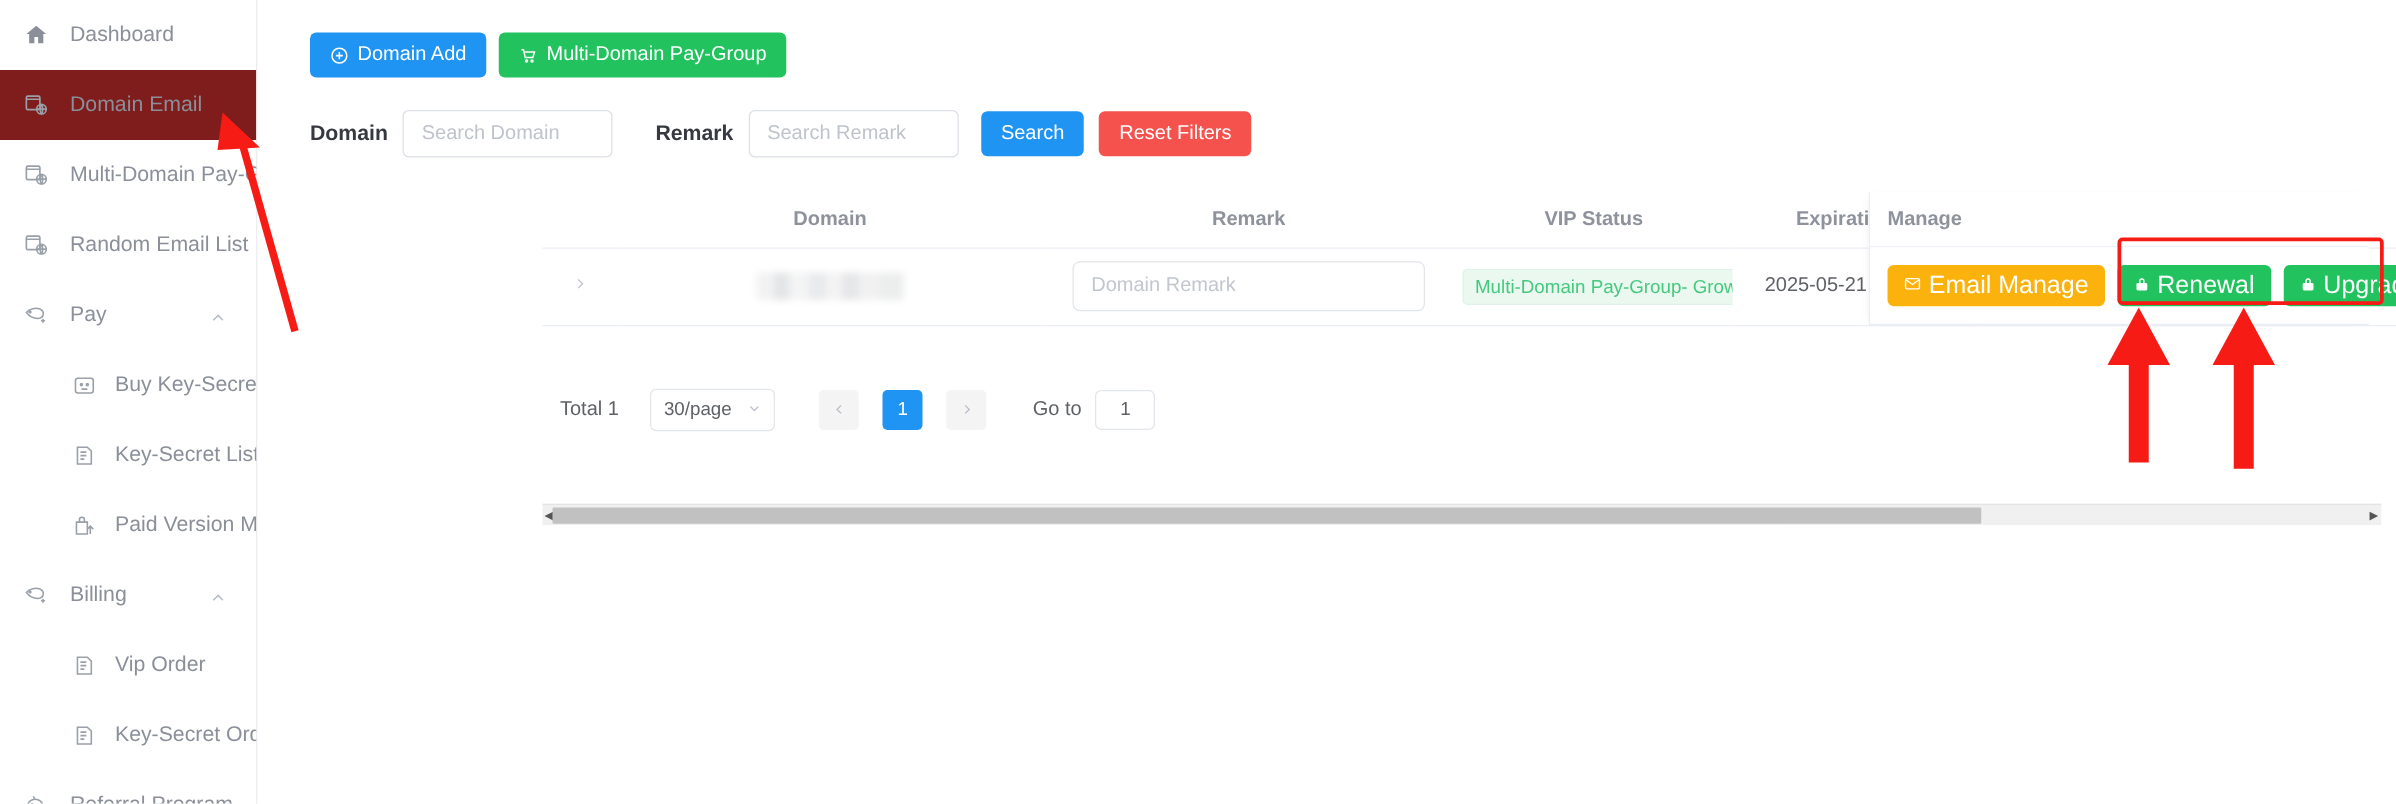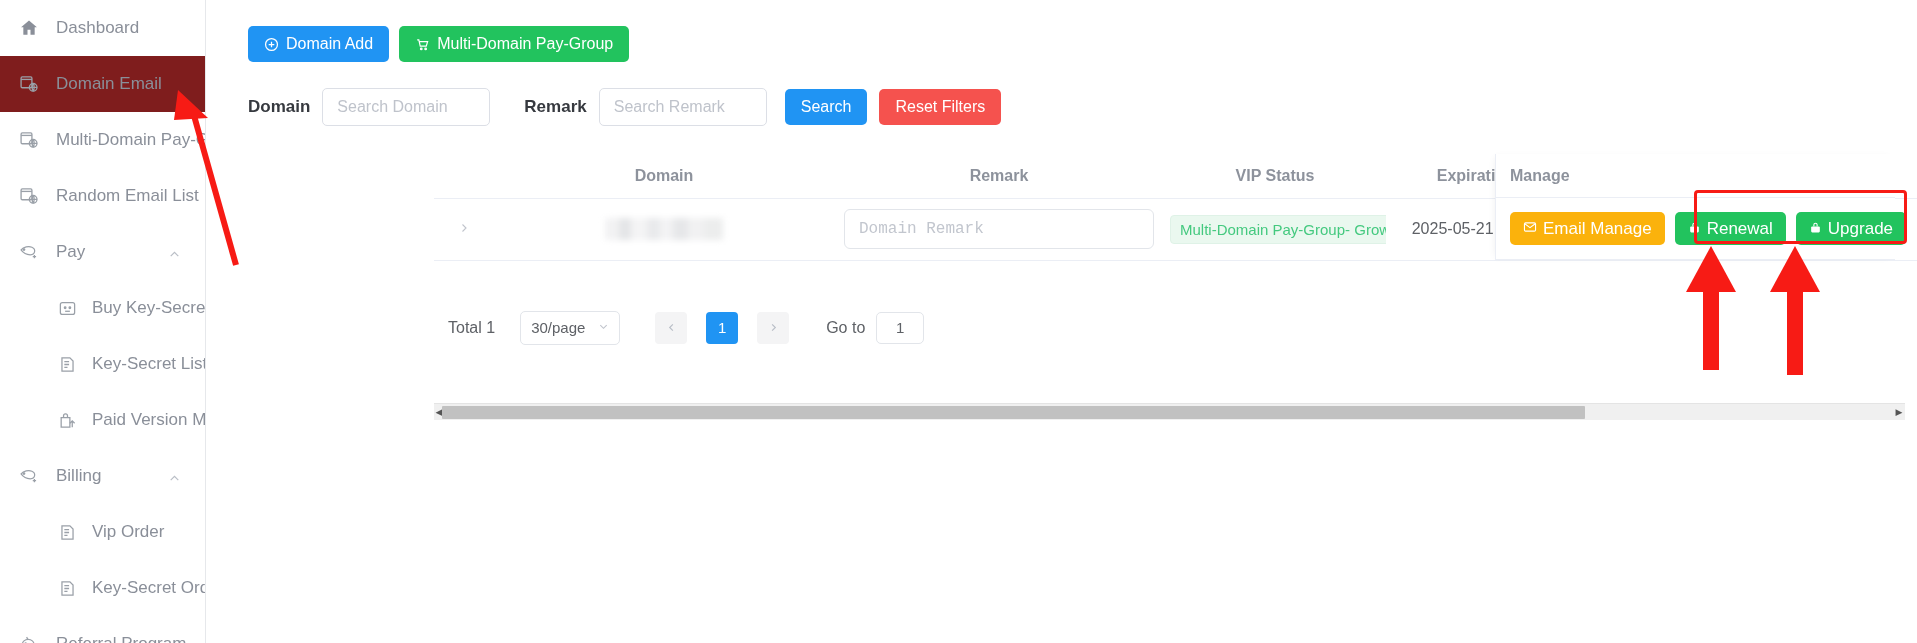--- a/index.html
+++ b/index.html
@@ -179,26 +179,26 @@
     display: inline-block;
     width: 118px; height: 22px;
     background: linear-gradient(90deg,#f2f2f3 0 12%, #e4e5e7 12% 22%, #f4f4f5 22% 36%,
                 #e9eaec 36% 47%, #f3f3f4 47% 58%, #e6e7e9 58% 70%, #f1f1f2 70% 84%, #eceded 84% 100%);
     filter: blur(3px);
     border-radius: 2px;
     vertical-align: middle;
   }
 
   .remark-input {
-    width: 310px; height: 40px;
+    width: 282px; height: 40px;
     border: 1px solid #e2e5ea;
     border-radius: 6px;
     padding: 0 14px;
     font-size: 16px;
-    font-family: Liberation Mono, monospace;
+    font-family: Liberation Sans, sans-serif;
     color: #4b4f56;
     outline: none;
     background: #fff;
   }
   .remark-input::placeholder { color: #c2c6ce; }
 
   .tag {
     display: inline-block;
     background: #eaf8ef;
     border: 1px solid #dff2e7;
@@ -207,21 +207,21 @@
     border-radius: 4px;
     padding: 5px 9px;
     white-space: nowrap;
   }
   .tag-vipwrap { overflow: hidden; width: 222px; }
   .tag-vip { margin-left: 6px; }
   .btn-orange { background: #fbb20c; }
   .btn-sm {
     height: 33px;
     border-radius: 5px;
-    font-size: 17px;
+    font-size: 20px;
     padding: 0 13px;
     border: none;
     color: #fff;
     display: inline-flex;
     align-items: center;
     gap: 6px;
     cursor: pointer;
     font-family: "Liberation Sans", sans-serif;
     white-space: nowrap;
   }

